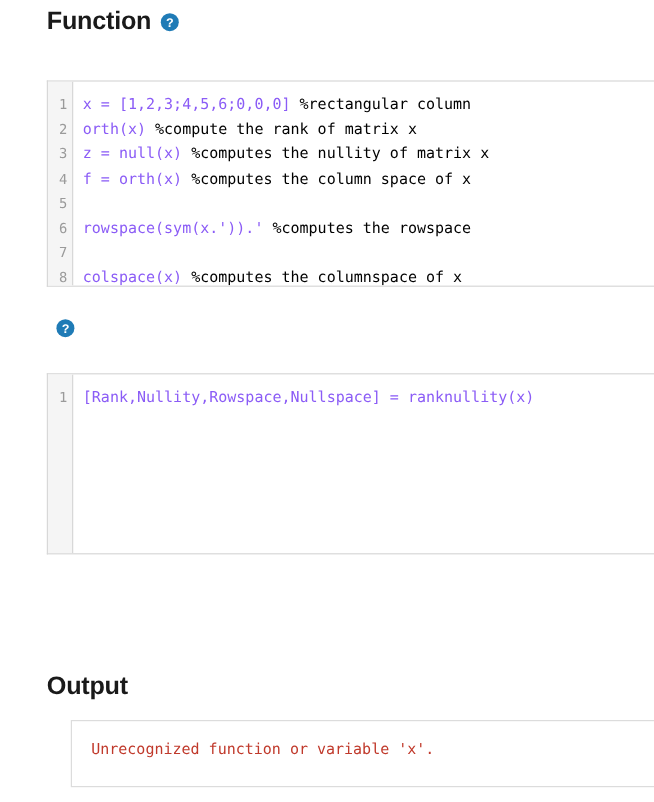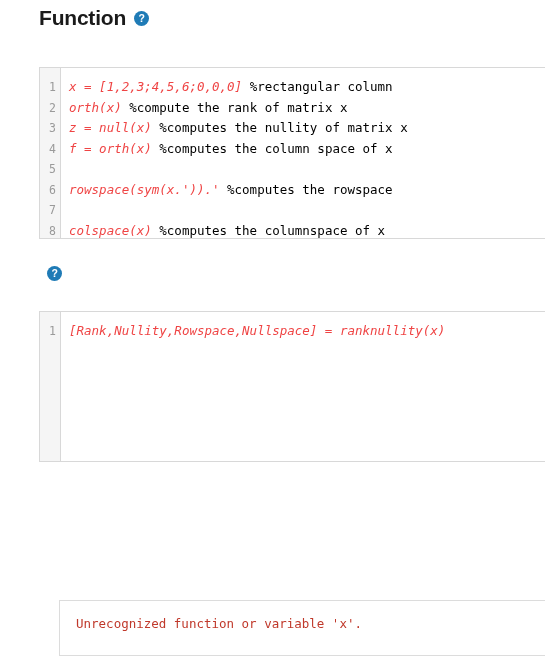--- a/index.html
+++ b/index.html
@@ -89,21 +89,21 @@
   }
   .code-line {
     font-family: "DejaVu Sans Mono", monospace;
     font-size: 12.5px;
     line-height: 20.5px;
     color: #1f1f1f;
     white-space: pre;
     min-height: 20.5px;
   }
   .tok-comment { color: #000000; }
-  .tok-plain   { color: #ef4444; font-style: italic; }
+  .tok-plain   { color: #8b5cf6; }
 
   
   .output-box {
     position: absolute;
     border: 1px solid #dcdcdc;
     background: #ffffff;
     box-sizing: border-box;
     overflow: hidden;
   }
   .output-text {
@@ -162,18 +162,21 @@
 
   <div class="code-block" style="left:28px; top:311px; width:540px; height:151px;">
     <div class="gutter">
       <div class="gutter-num">1</div>
     </div>
     <div class="code-area">
       <div class="code-line"><span class="tok-plain">[Rank,Nullity,Rowspace,Nullspace] = ranknullity(x)</span></div>
     </div>
   </div>
 
+  <div class="section-heading" style="position:absolute; left:28px; top:560px; font-size:21px;">
+    <span class="heading-text">Output</span>
+  </div>
 
   <div class="output-box" style="left:28px; top:600px; width:508px; height:56px;margin-left:20px;">
     <div class="output-text">Unrecognized function or variable 'x'.</div>
   </div>
 
 </div>
 
 </body></html>

